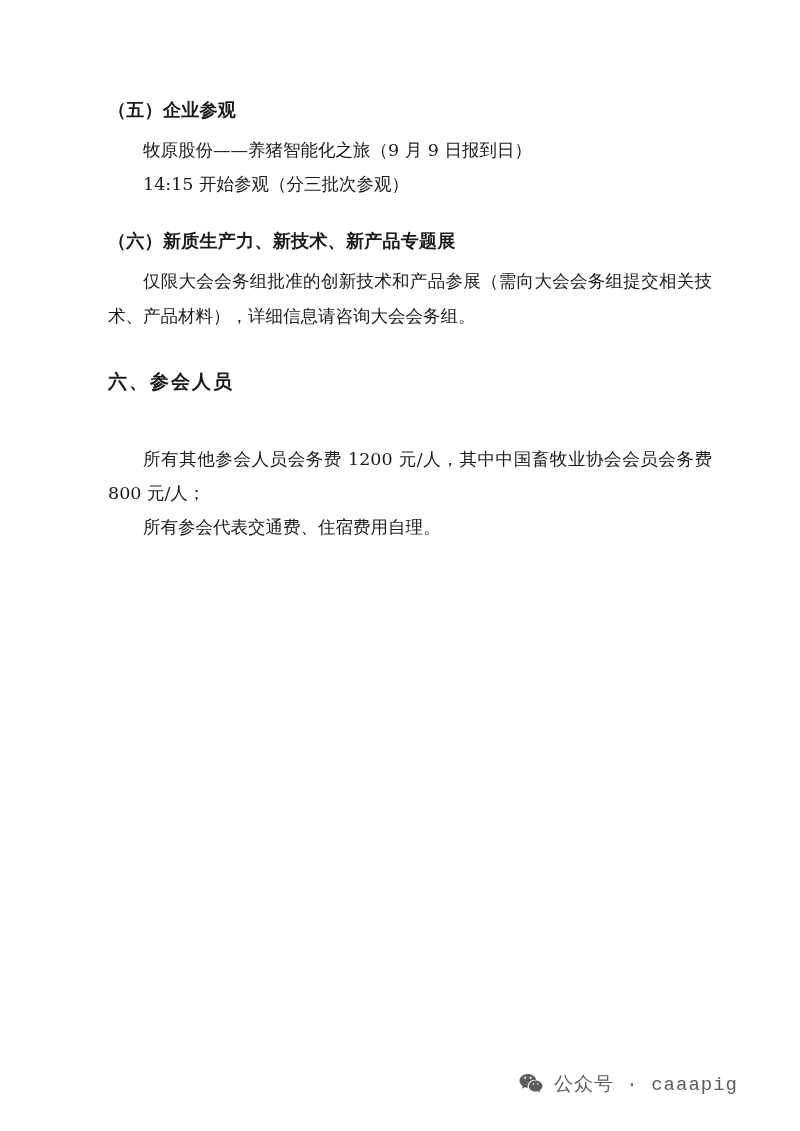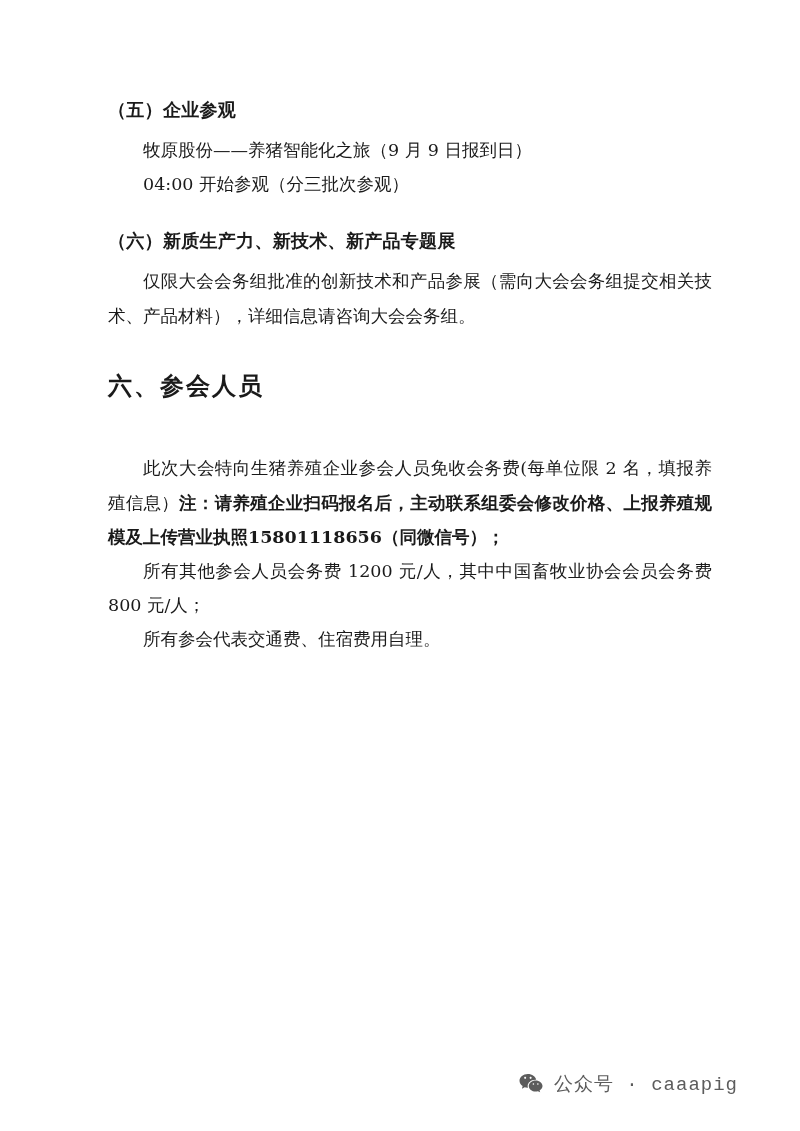--- a/index.html
+++ b/index.html
@@ -28,21 +28,21 @@
     line-height: 1.95;
   }
   .sub-heading {
     font-weight: bold;
     font-size: 18px;
     letter-spacing: 0.3px;
     margin: 0;
   }
   .major-heading {
     font-weight: bold;
-    font-size: 24px;
+    font-size: 19px;
     letter-spacing: 2px;
     margin: 0;
   }
   .para {
     margin: 0;
     text-indent: 2em;
     text-align: justify;
     text-justify: inter-ideograph;
   }
   .block-gap-sm { height: 6px; }
@@ -73,37 +73,36 @@
 </style>
 </head>
 <body>
 
 <div class="page">
   <div class="doc-body">
 
     <h3 class="sub-heading">（五）企业参观</h3>
     <div class="block-gap-sm"></div>
     <p class="para">牧原股份——养猪智能化之旅（9 月 9 日报到日）</p>
-    <p class="para">04:00 开始参观（分三批次参观）</p>
+    <p class="para">14:15 开始参观（分三批次参观）</p>
 
     <div class="block-gap-md"></div>
 
     <h3 class="sub-heading">（六）新质生产力、新技术、新产品专题展</h3>
     <div class="block-gap-sm"></div>
     <p class="para">仅限大会会务组批准的创新技术和产品参展（需向大会会务组提交相关技术、产品材料），详细信息请咨询大会会务组。</p>
 
     <div class="block-gap-lg"></div>
 
     <h2 class="major-heading">六、参会人员</h2>
     <div class="block-gap-sm"></div>
 
     <div class="block-gap-lg"></div>
 
     <div class="block-gap-sm"></div>
-    <p class="para"><span>此次大会特向生猪养殖企业参会人员免收会务费(每单位限 2 名，填报养殖信息）</span><span class="bold-inline">注：请养殖企业扫码报名后，主动联系组委会修改价格、上报养殖规模及上传营业执照15801118656（同微信号）；</span></p>
     <p class="para">所有其他参会人员会务费 1200 元/人，其中中国畜牧业协会会员会务费 800 元/人；</p>
     <p class="para">所有参会代表交通费、住宿费用自理。</p>
 
   </div>
 </div>
 
 <div class="footer-badge">
   <span>
     <svg class="wechat-icon" viewBox="0 0 28 28" xmlns="http://www.w3.org/2000/svg" aria-hidden="true">
       <path fill="#5c5c5c" d="M10.6 3.2C5.6 3.2 1.6 6.5 1.6 10.5c0 2.3 1.3 4.3 3.4 5.7L4.2 19l3-1.5c.9.3 1.9.5 2.9.5h.6c-.2-.6-.3-1.2-.3-1.8 0-3.8 3.7-6.9 8.3-6.9.3 0 .6 0 .9.1-.7-3.5-4.4-6.2-9-6.2zM7.7 8.5c-.6 0-1.1-.5-1.1-1.1 0-.6.5-1.1 1.1-1.1.6 0 1.1.5 1.1 1.1 0 .6-.5 1.1-1.1 1.1zm5.9 0c-.6 0-1.1-.5-1.1-1.1 0-.6.5-1.1 1.1-1.1.6 0 1.1.5 1.1 1.1 0 .6-.5 1.1-1.1 1.1z"></path>

